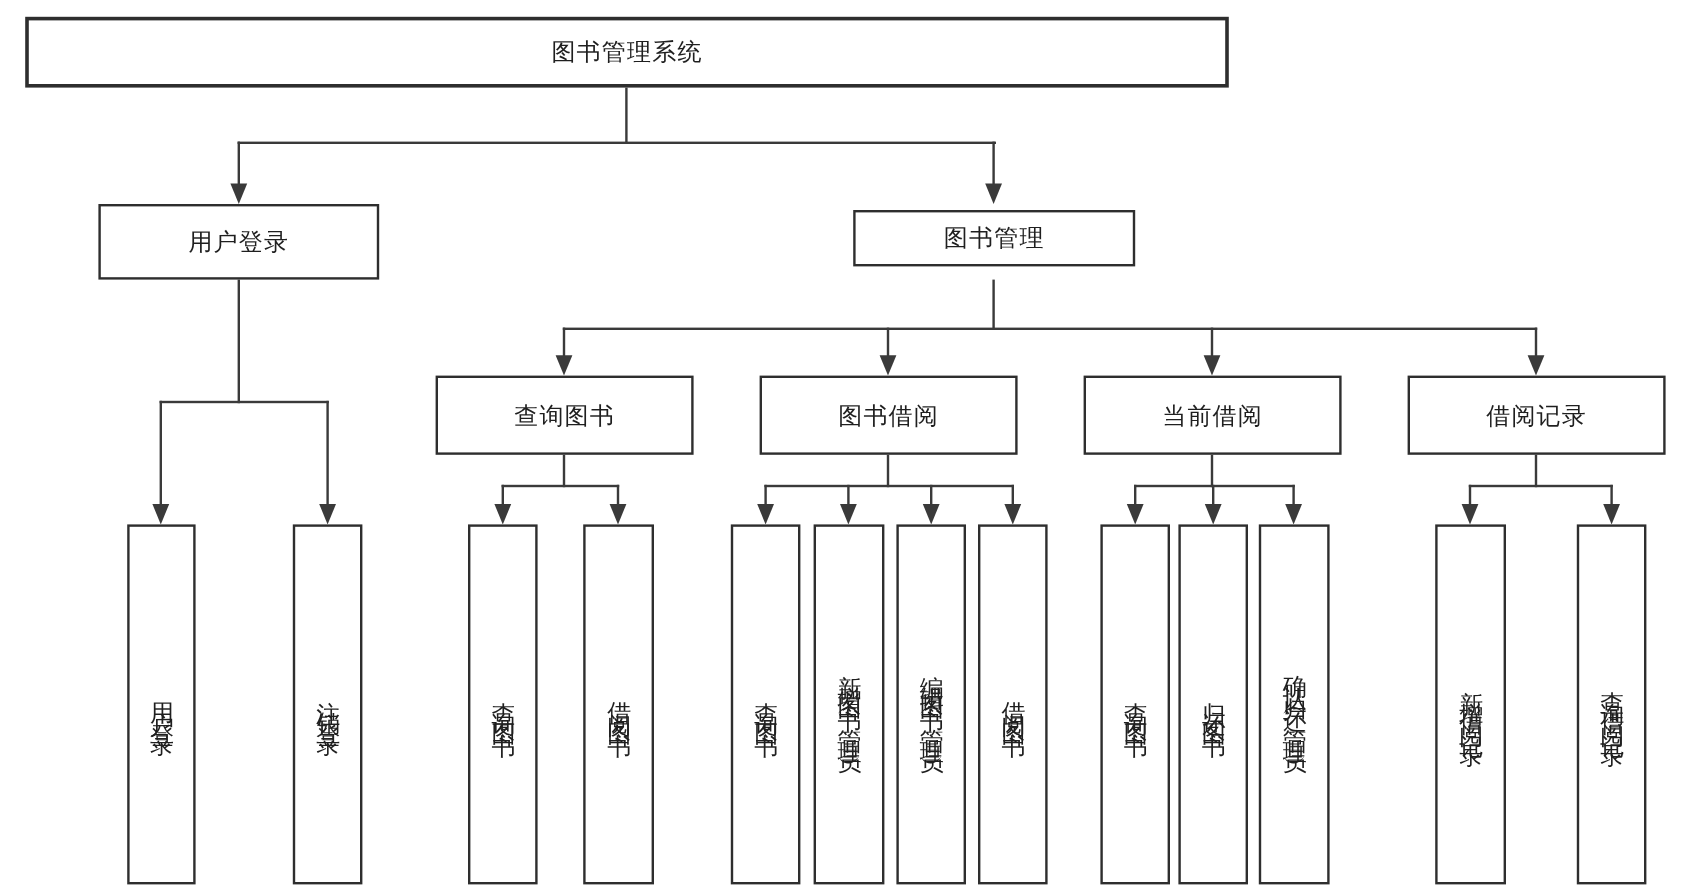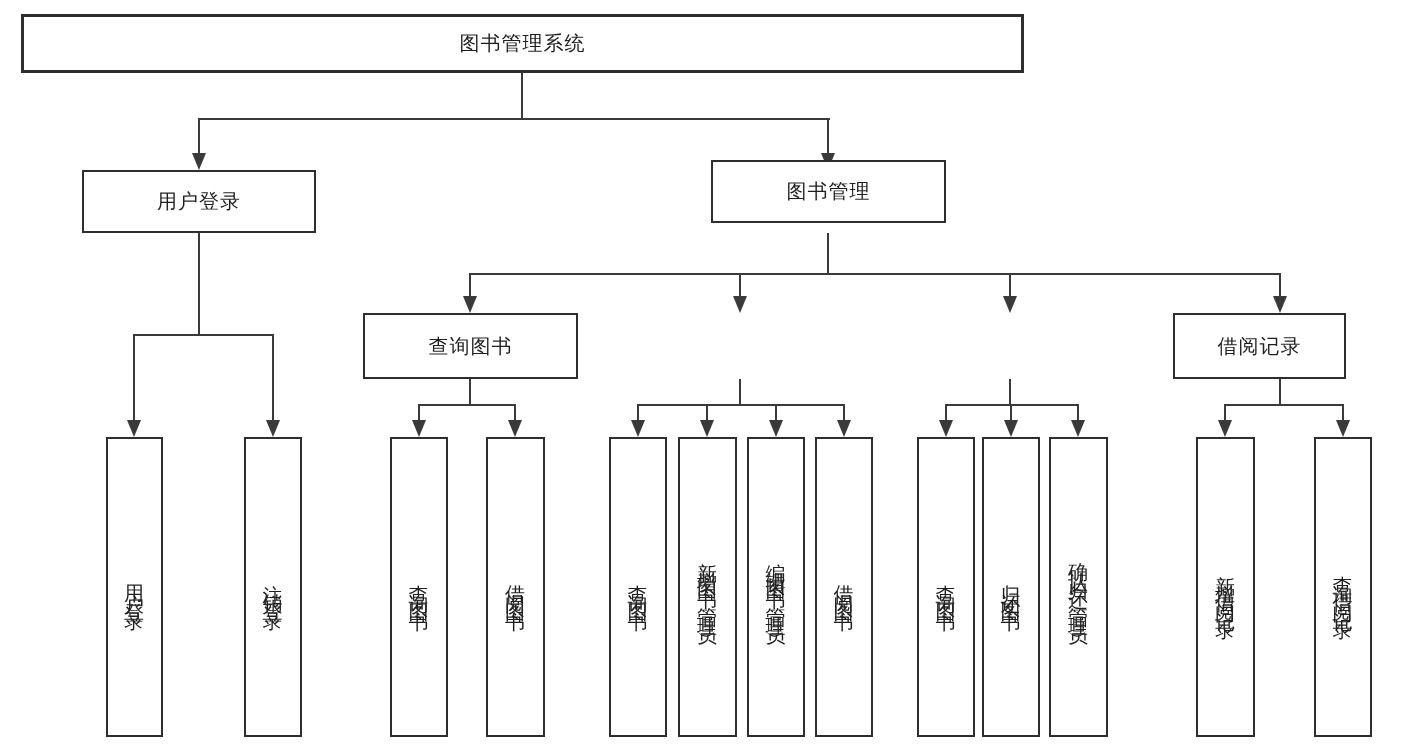--- a/index.html
+++ b/index.html
@@ -47,21 +47,21 @@
   <div class="vline" style="left:521px; top:73px; width:2px; height:47px;"></div>
   <div class="hline" style="left:198px; top:118px; width:632px; height:2px;"></div>
   <div class="vline" style="left:198px; top:118px; width:2px; height:36px;"></div>
   <div class="arrow" style="left:192px; top:153px;"></div>
   <div class="vline" style="left:827px; top:118px; width:2px; height:36px;"></div>
   <div class="arrow" style="left:821px; top:153px;"></div>
 
   <div class="box" style="left:82px; top:170px; width:234px; height:63px;">
     <span>用户登录</span>
   </div>
-  <div class="box" style="left:711px; top:160px; width:235px; height:63px;">
+  <div class="box" style="left:711px; top:175px; width:235px; height:47px;">
     <span>图书管理</span>
   </div>
 
   <div class="vline" style="left:198px; top:233px; width:2px; height:103px;"></div>
   <div class="hline" style="left:133px; top:334px; width:141px; height:2px;"></div>
   <div class="vline" style="left:133px; top:334px; width:2px; height:87px;"></div>
   <div class="arrow" style="left:127px; top:420px;"></div>
   <div class="vline" style="left:272px; top:334px; width:2px; height:87px;"></div>
   <div class="arrow" style="left:266px; top:420px;"></div>
 
@@ -72,21 +72,27 @@
   <div class="vline" style="left:739px; top:273px; width:2px; height:25px;"></div>
   <div class="arrow" style="left:733px; top:296px;"></div>
   <div class="vline" style="left:1009px; top:273px; width:2px; height:25px;"></div>
   <div class="arrow" style="left:1003px; top:296px;"></div>
   <div class="vline" style="left:1279px; top:273px; width:2px; height:25px;"></div>
   <div class="arrow" style="left:1273px; top:296px;"></div>
 
   <div class="box" style="left:363px; top:313px; width:215px; height:66px;">
     <span>查询图书</span>
   </div>
-  <div class="box" style="left:1173px; top:313px; width:173px; height:66px;">
+  <div class="box" style="left:633px; top:313px; width:215px; height:66px;">
+    <span>图书借阅</span>
+  </div>
+  <div class="box" style="left:903px; top:313px; width:215px; height:66px;">
+    <span>当前借阅</span>
+  </div>
+  <div class="box" style="left:1173px; top:313px; width:215px; height:66px;">
     <span>借阅记录</span>
   </div>
 
   <div class="vline" style="left:469px; top:379px; width:2px; height:27px;"></div>
   <div class="hline" style="left:418px; top:404px; width:98px; height:2px;"></div>
   <div class="vline" style="left:418px; top:404px; width:2px; height:17px;"></div>
   <div class="arrow" style="left:412px; top:420px;"></div>
   <div class="vline" style="left:514px; top:404px; width:2px; height:17px;"></div>
   <div class="arrow" style="left:508px; top:420px;"></div>
 

